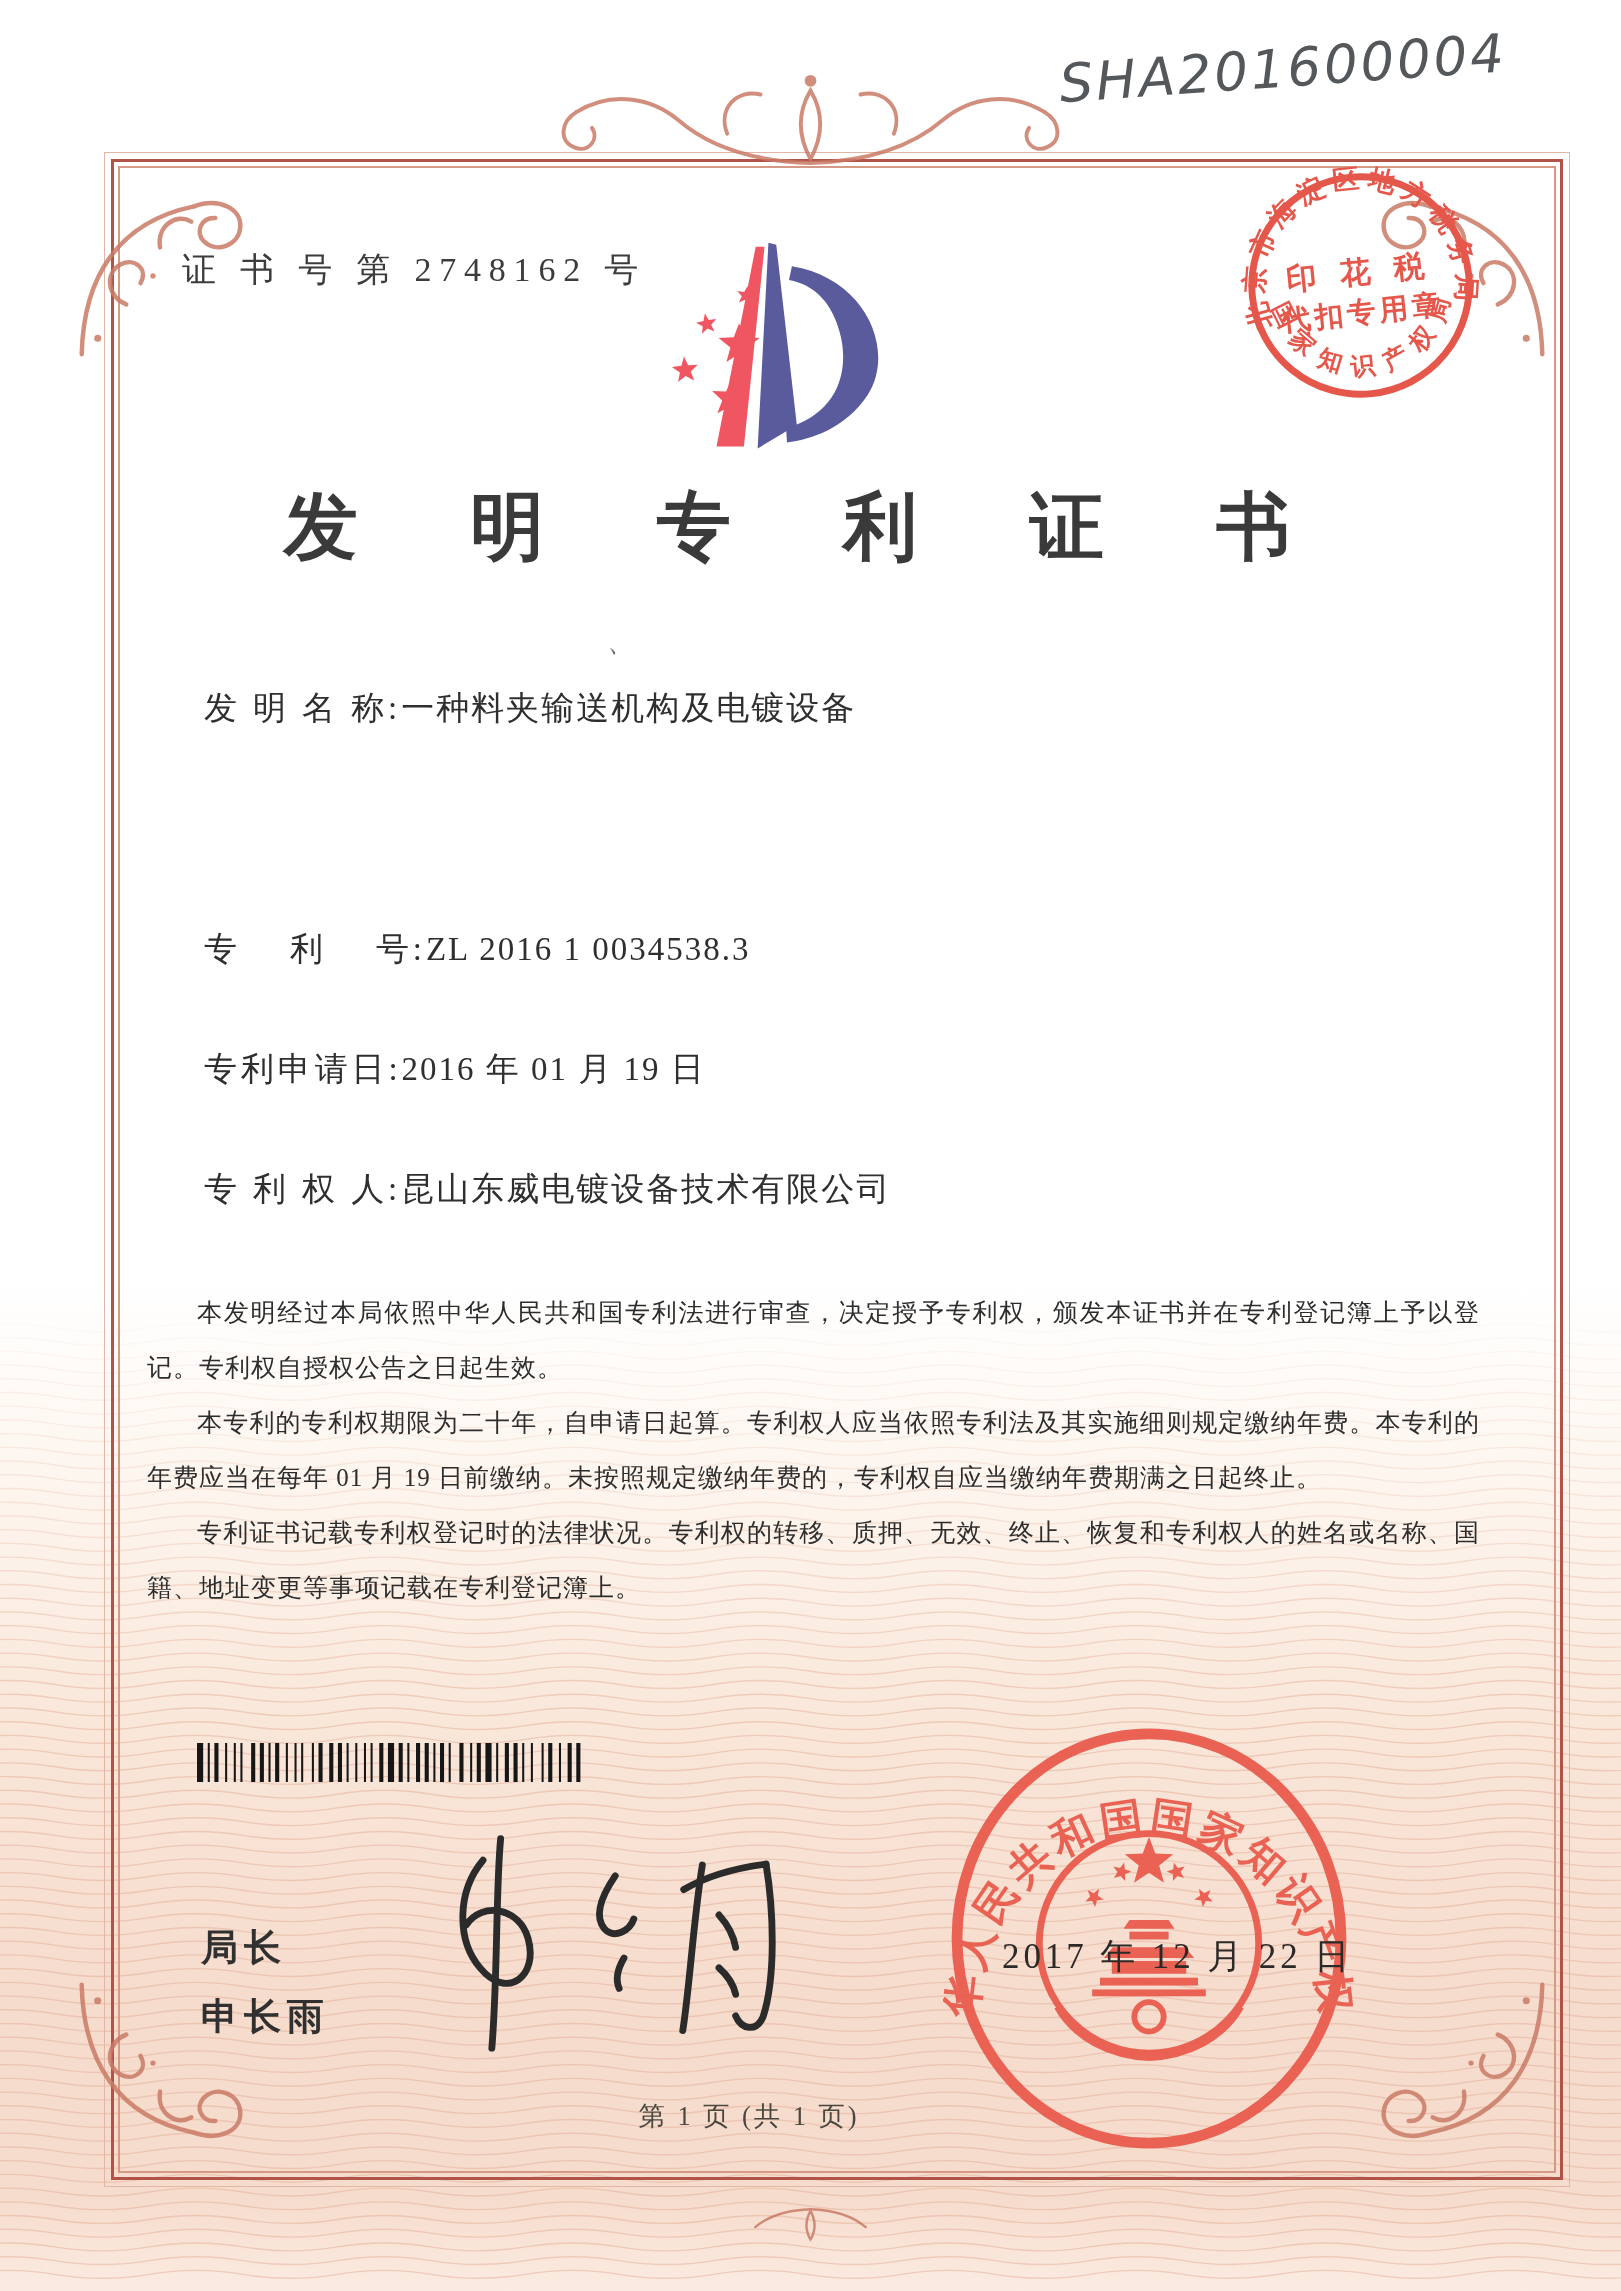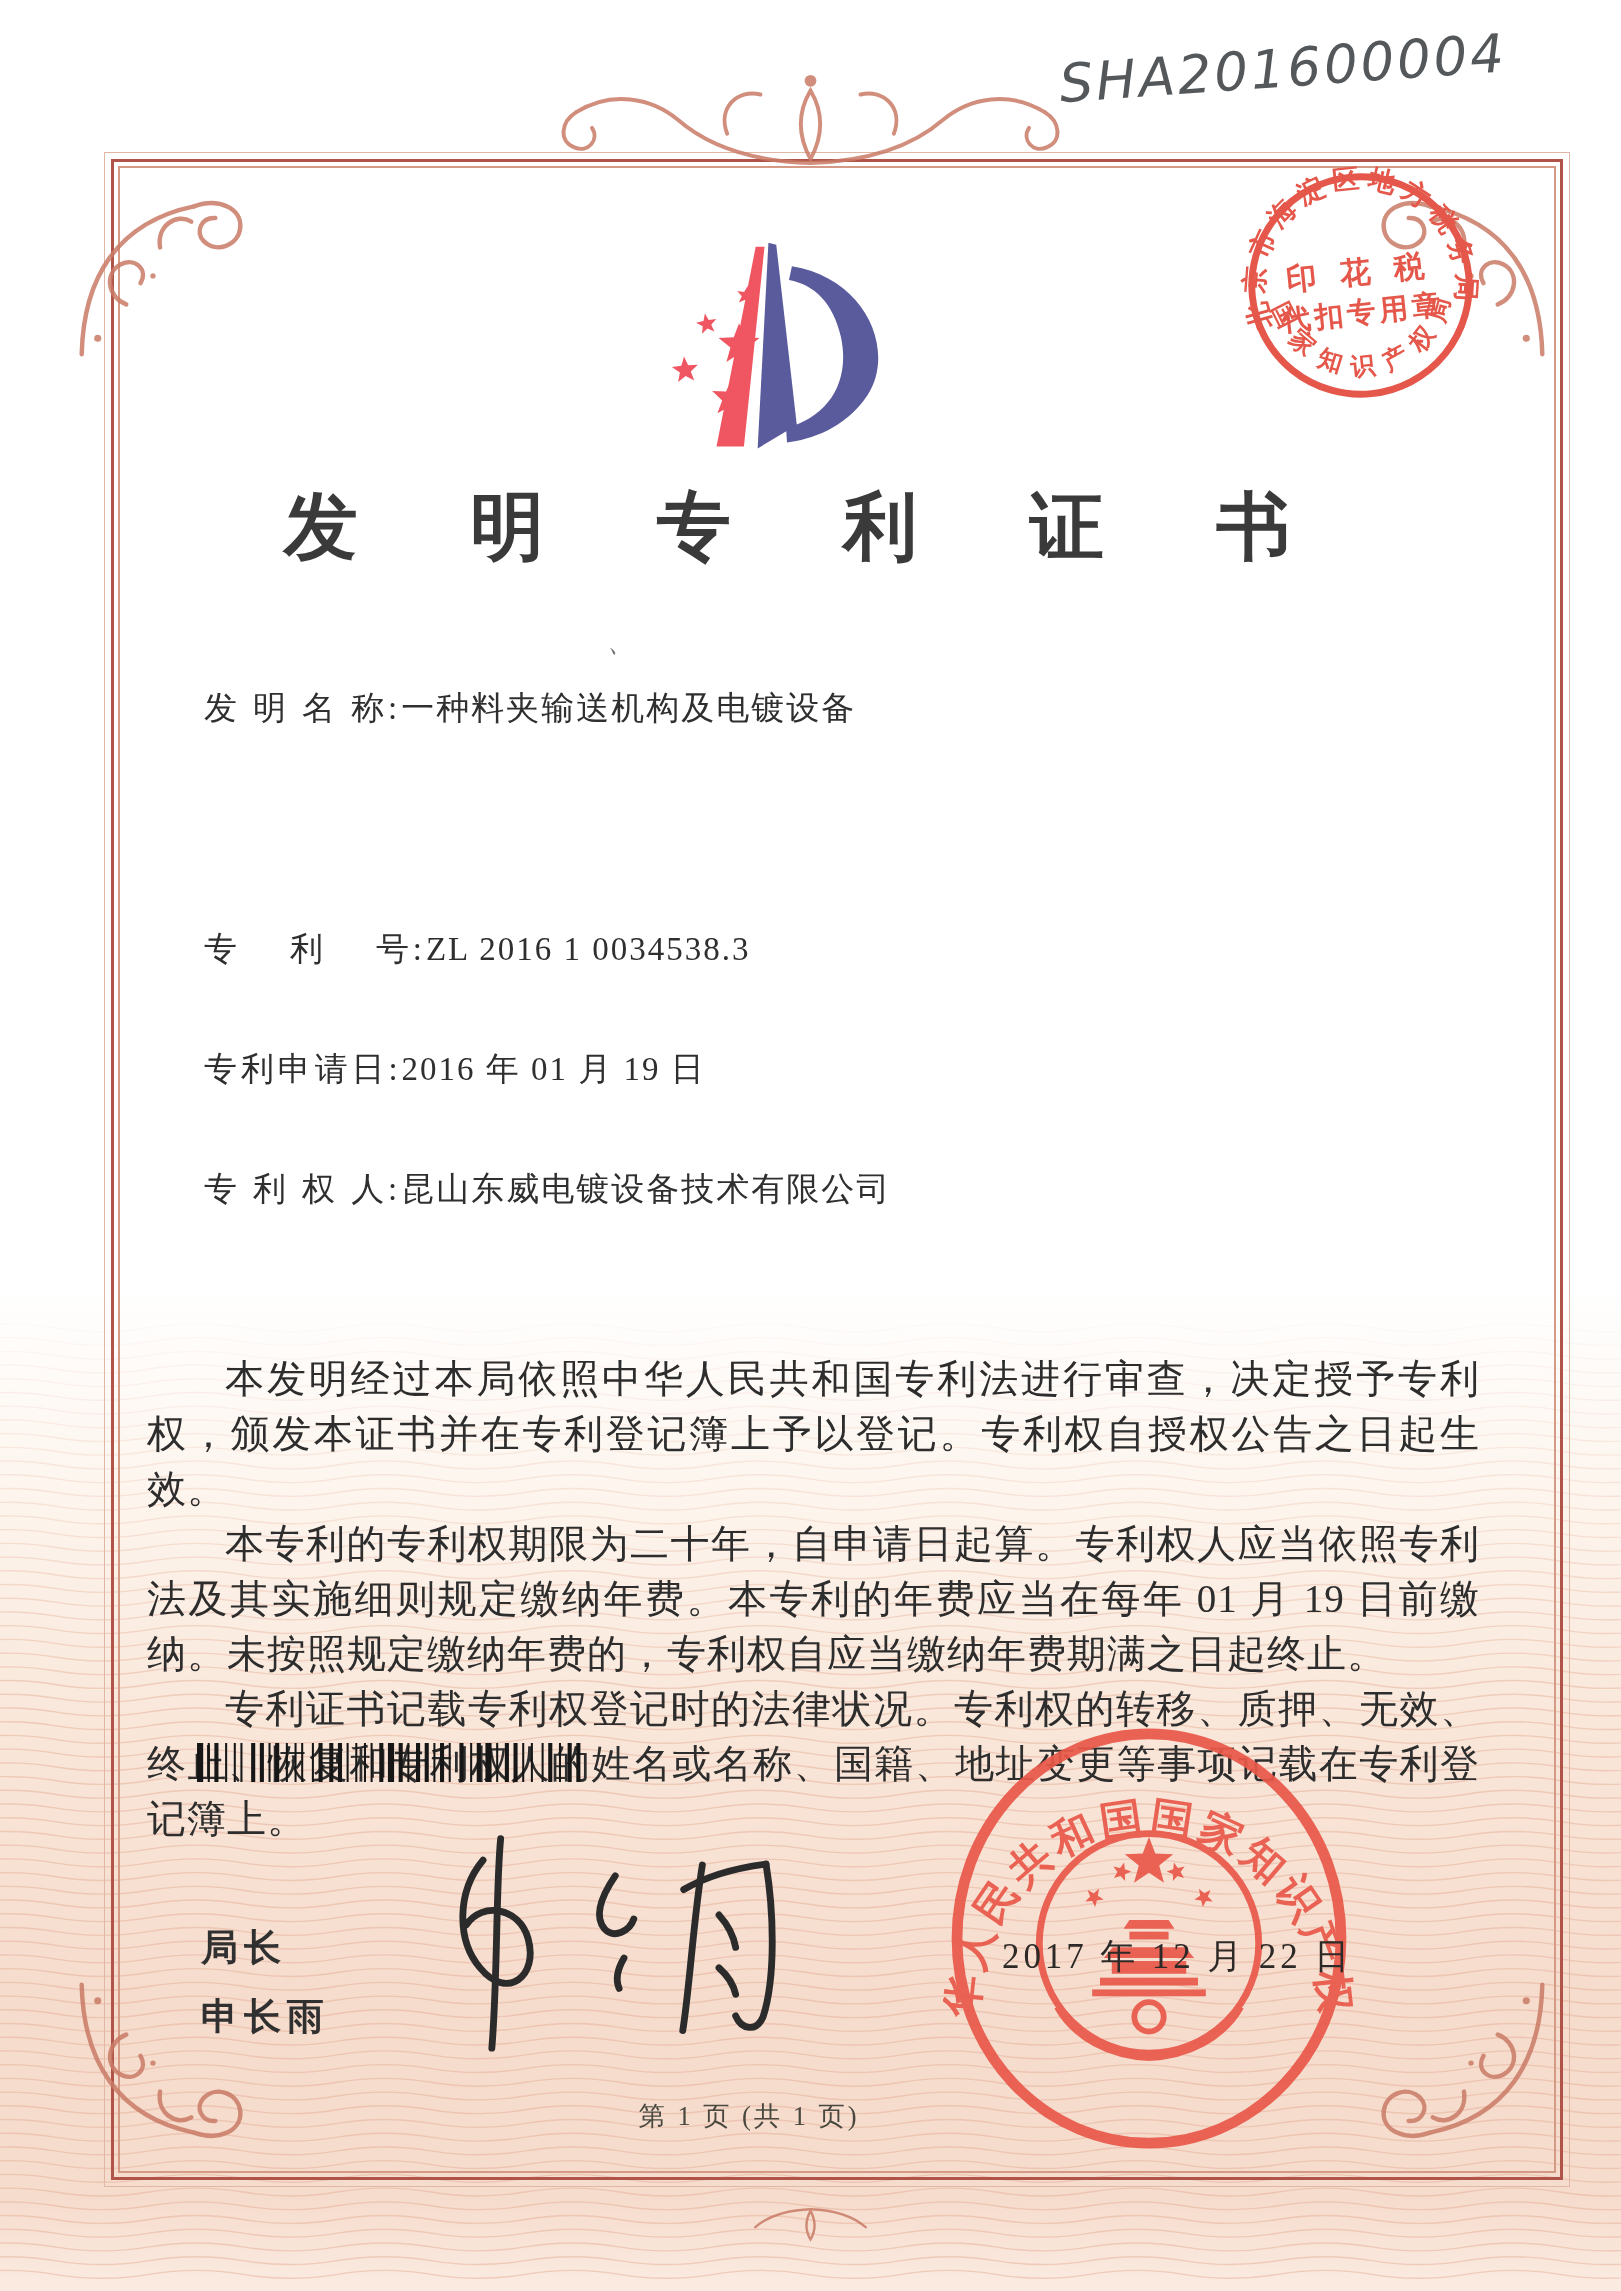--- a/index.html
+++ b/index.html
@@ -25,21 +25,21 @@
   .cert-no{left:182px;top:247px;font-size:34px;letter-spacing:7.8px;color:#3c3c3c;white-space:nowrap;}
   .title{
     left:0;top:478px;width:1621px;text-align:center;font-size:74px;font-weight:bold;
     letter-spacing:47px;box-sizing:border-box;color:#3a3a3a;margin:0;
   }
   .tick{left:608px;top:623px;font-size:29px;color:#6d6d6d;transform:rotate(8deg);}
   .field-row{left:204px;width:1215px;font-size:33px;white-space:nowrap;}
   .field-label{letter-spacing:3.9px;}
   .field-value{margin-left:0;letter-spacing:2px;}
   .body-text{
-    left:147px;top:1351px;width:1333px;font-size:39px;line-height:55px;
+    left:147px;top:1285px;width:1333px;font-size:25px;line-height:55px;
     text-align:justify;color:#2d2d2d;font-family:Liberation Serif, serif;
   }
   .body-text p{margin:0;text-indent:2em;letter-spacing:1px;}
   .officer{left:201px;top:1913px;font-family:"Liberation Sans","DejaVu Sans",sans-serif;
     font-size:37px;font-weight:600;color:#303030;letter-spacing:5.9px;line-height:69px;}
   .seal-date{left:1002px;top:1933px;font-size:35px;color:#2c2926;letter-spacing:3.9px;z-index:6;white-space:nowrap;}
   .page-indicator{left:0;top:2098px;width:1498px;text-align:center;font-size:26.5px;color:#49483f;letter-spacing:2.9px;}
   
   .waves{left:0;top:1318px;z-index:0;}
   .stamp{left:1237px;top:162px;transform:rotate(-6deg);z-index:3;}
@@ -171,20 +171,21 @@
   <svg class="abs ornament" style="left:698px;top:2174px" width="225" height="108" viewBox="0 0 550 108">
     <g fill="none" stroke="currentColor" stroke-width="6" stroke-linecap="round" transform="translate(0,108) scale(1,-1)">
       <path d="M 275,100 C 215,98 170,82 140,56"></path>
       <path d="M 275,100 C 335,98 380,82 410,56"></path>
       <path d="M 275,96 C 262,72 262,48 275,26 C 288,48 288,72 275,96 Z"></path>
     </g>
   </svg>
 
   <div class="abs handwritten">SHA201600004</div>
 
+  <div class="abs cert-no">证 书 号 第 2748162 号</div>
 
   <svg class="abs stamp" width="247" height="247" viewBox="0 0 250 250" style="color: rgb(228, 87, 74);">
     <g stroke="currentColor" fill="currentColor">
       <circle cx="125" cy="125" r="110" fill="none" stroke-width="7"></circle>
       <path id="stampArcTop" d="M 30,148 A 98,98 0 1 1 220,148" fill="none" stroke="none"></path>
       <path id="stampArcBottom" d="M 36,146 A 92,92 0 0 0 214,146" fill="none" stroke="none"></path>
       <text font-size="27" letter-spacing="7" stroke="none" font-weight="bold">
         <textPath href="#stampArcTop" startOffset="50%" text-anchor="middle">北京市海淀区地方税务局</textPath>
       </text>
       <text x="125" y="122" font-size="31" letter-spacing="8" text-anchor="middle" stroke="none" font-weight="bold">印 花 税</text>

